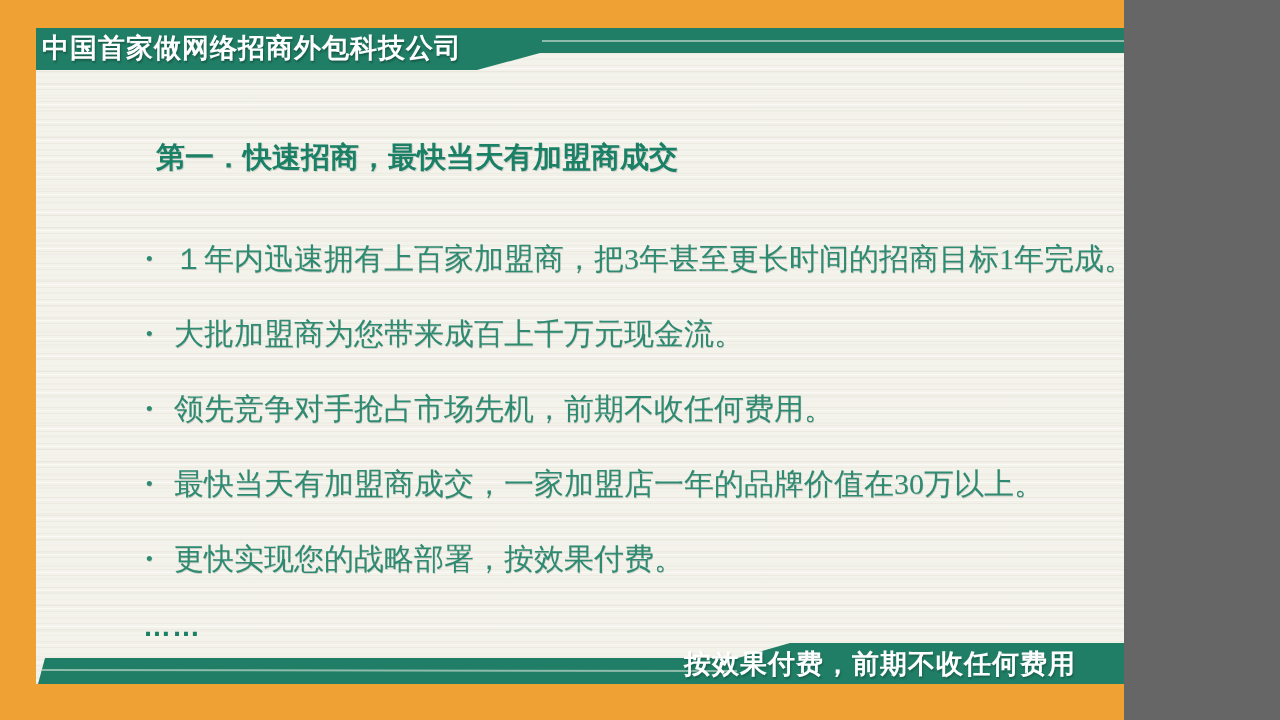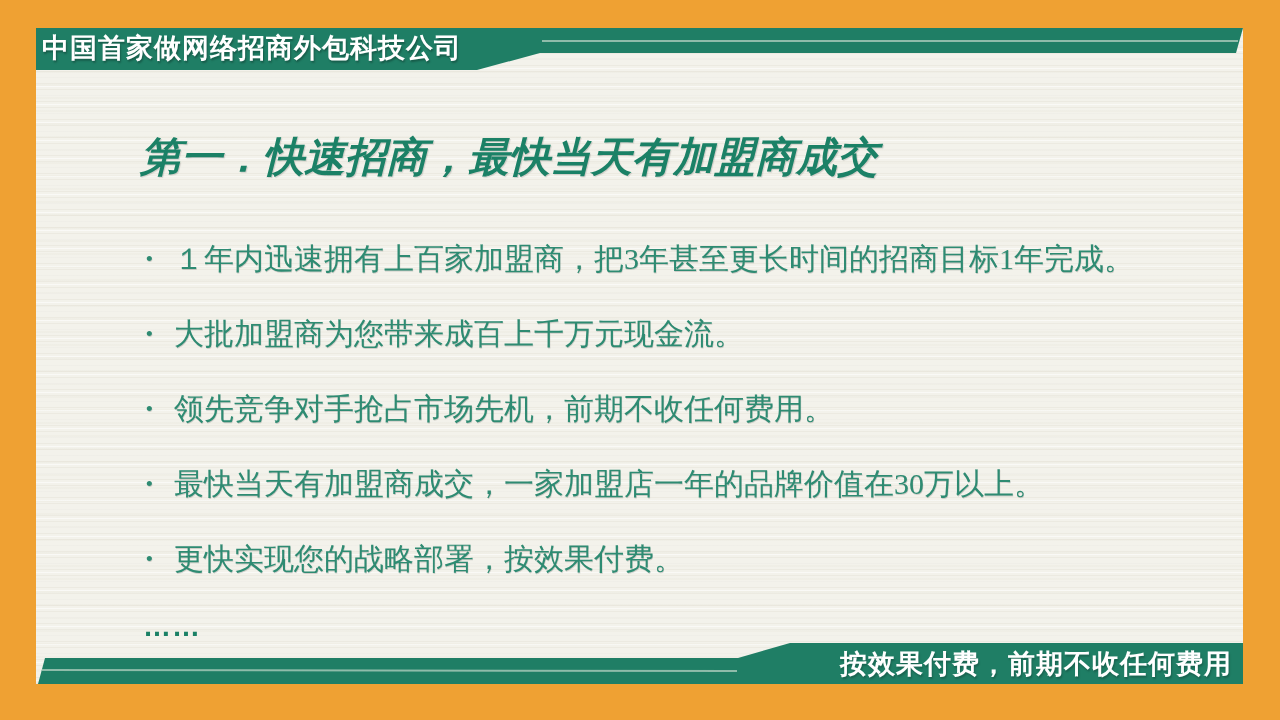--- a/index.html
+++ b/index.html
@@ -1,17 +1,17 @@
 <!DOCTYPE html>
 <html style="--orange: #EFA133; --green: #1F7E65; --accent_line: #8FBCAA; --title_green: #1B8166; --body_green: #2E8B72; --paper: #F3F2EB;"><head>
 <meta charset="utf-8">
 <style>
   html,body{margin:0;padding:0;background:#666;}
   .stage{
-    position:relative;width:1280px;height:720px;overflow:hidden;
+    position:relative;width:1124px;height:720px;overflow:hidden;
     background:var(--orange,#EFA133);
     font-family:"Liberation Sans",sans-serif;
   }
   .paper{
     position:absolute;left:36px;top:28px;width:1207px;height:656px;
     background-color:var(--paper,#F3F2EB);
     background-image:
       repeating-linear-gradient(0deg, rgba(222,219,206,0.35) 0 1px, rgba(255,255,255,0) 1px 6px),
       repeating-linear-gradient(0deg, rgba(255,255,255,0) 0 3px, rgba(255,255,255,0.55) 3px 4px, rgba(255,255,255,0) 4px 9px),
       repeating-linear-gradient(0deg, rgba(230,228,216,0.25) 0 2px, rgba(255,255,255,0) 2px 13px);
@@ -25,25 +25,24 @@
     white-space:nowrap;
   }
   .bottom-banner-text{
     position:absolute;right:48px;top:646px;height:36px;line-height:36px;
     color:#fff;font-size:27px;font-weight:bold;letter-spacing:1px;
     text-shadow:1px 2px 2px rgba(0,0,0,0.22);
     white-space:nowrap;
     margin-left:24px;
   }
   .slide-title{
-    position:absolute;left:140px;top:137px;height:40px;line-height:40px;
-    color:var(--title_green,#1B8166);font-size:41px;font-weight:bold;
+    position:absolute;left:156px;top:137px;height:40px;line-height:40px;
+    color:var(--title_green,#1B8166);font-size:29px;font-weight:bold;
     text-shadow:1px 1px 1px rgba(0,0,0,0.15);
     white-space:nowrap;
-    font-style:italic;
   }
   .bullet{
     position:absolute;left:146px;display:flex;align-items:flex-start;
     color:var(--body_green,#2E8B72);
     font-family:"Liberation Serif","DejaVu Serif",serif;
     font-size:30px;line-height:38px;white-space:nowrap;
     text-shadow:0.5px 0.5px 0.5px rgba(0,0,0,0.15);
   }
   .bullet .dot{
     width:28px;flex:0 0 28px;font-size:19px;line-height:38px;

